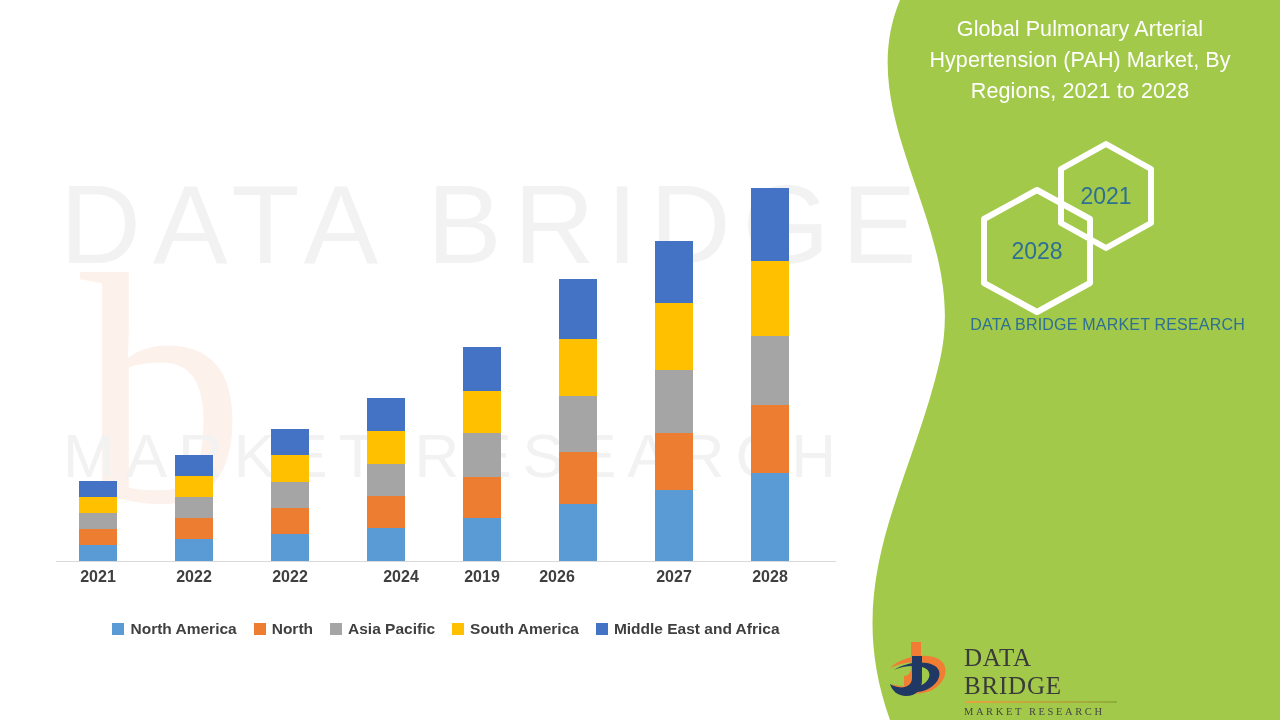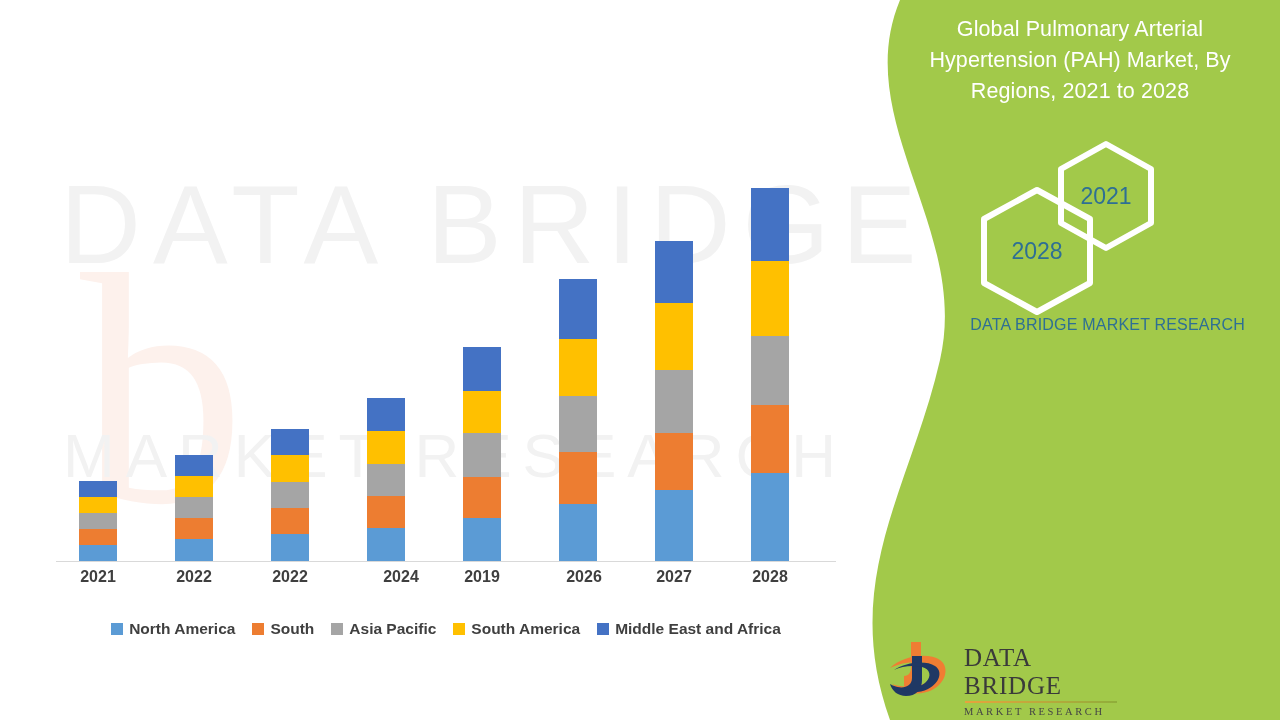--- a/index.html
+++ b/index.html
@@ -296,33 +296,33 @@
         <div class="seg" style="height: 73px; background: rgb(68, 114, 196);"></div>
       </div>
     </div>
 
   <div class="x-labels">
       <div class="x-label" style="left: 7px;">2021</div>
       <div class="x-label" style="left: 103px;">2022</div>
       <div class="x-label" style="left: 199px;">2022</div>
       <div class="x-label" style="left: 310px;">2024</div>
       <div class="x-label" style="left: 391px;">2019</div>
-      <div class="x-label" style="left: 493px;">2026</div>
+      <div class="x-label" style="left: 466px;">2026</div>
       <div class="x-label" style="left: 583px;">2027</div>
       <div class="x-label" style="left: 679px;">2028</div>
     </div>
 
   <div class="legend">
       <div class="legend-item">
         <span class="legend-swatch" style="background: rgb(91, 155, 213);"></span>
         <span class="legend-label">North America</span>
       </div>
       <div class="legend-item">
         <span class="legend-swatch" style="background: rgb(237, 125, 49);"></span>
-        <span class="legend-label">South</span>
+        <span class="legend-label">North</span>
       </div>
       <div class="legend-item">
         <span class="legend-swatch" style="background: rgb(165, 165, 165);"></span>
         <span class="legend-label">Asia Pacific</span>
       </div>
       <div class="legend-item">
         <span class="legend-swatch" style="background: rgb(255, 192, 0);"></span>
         <span class="legend-label">South America</span>
       </div>
       <div class="legend-item">

